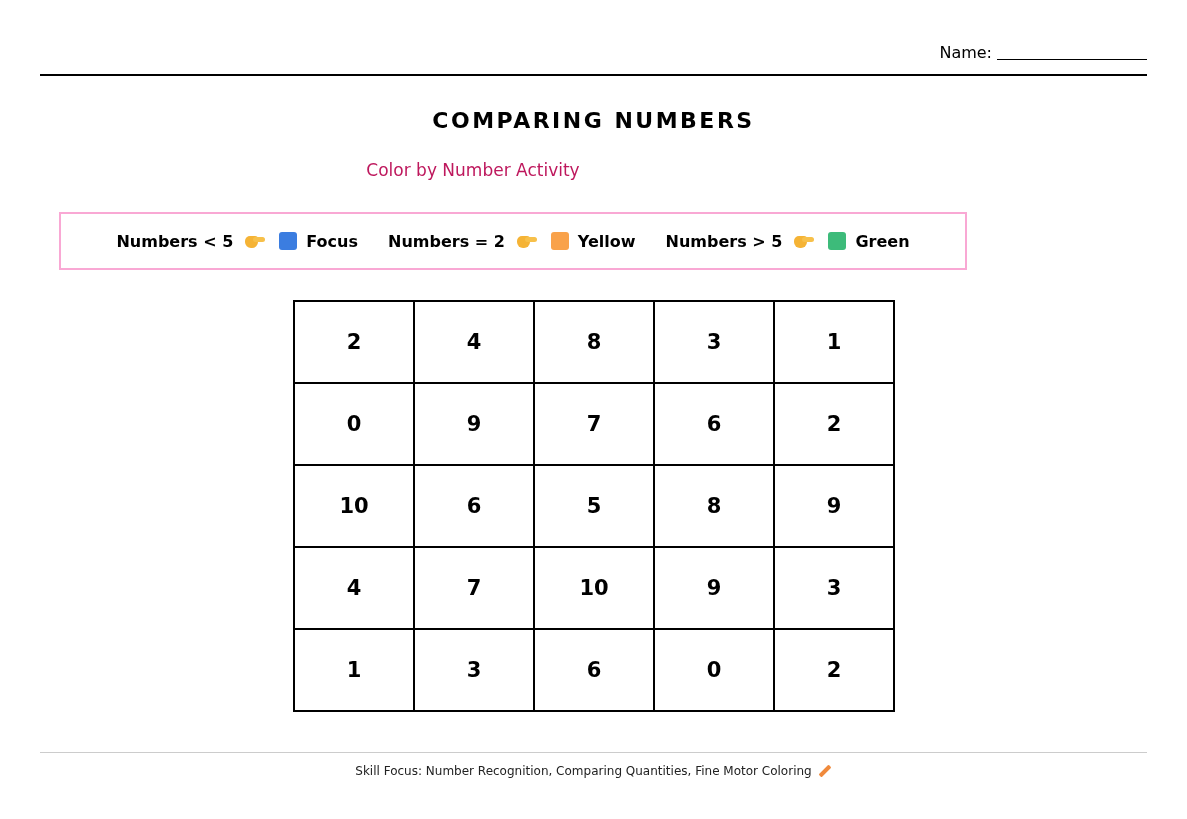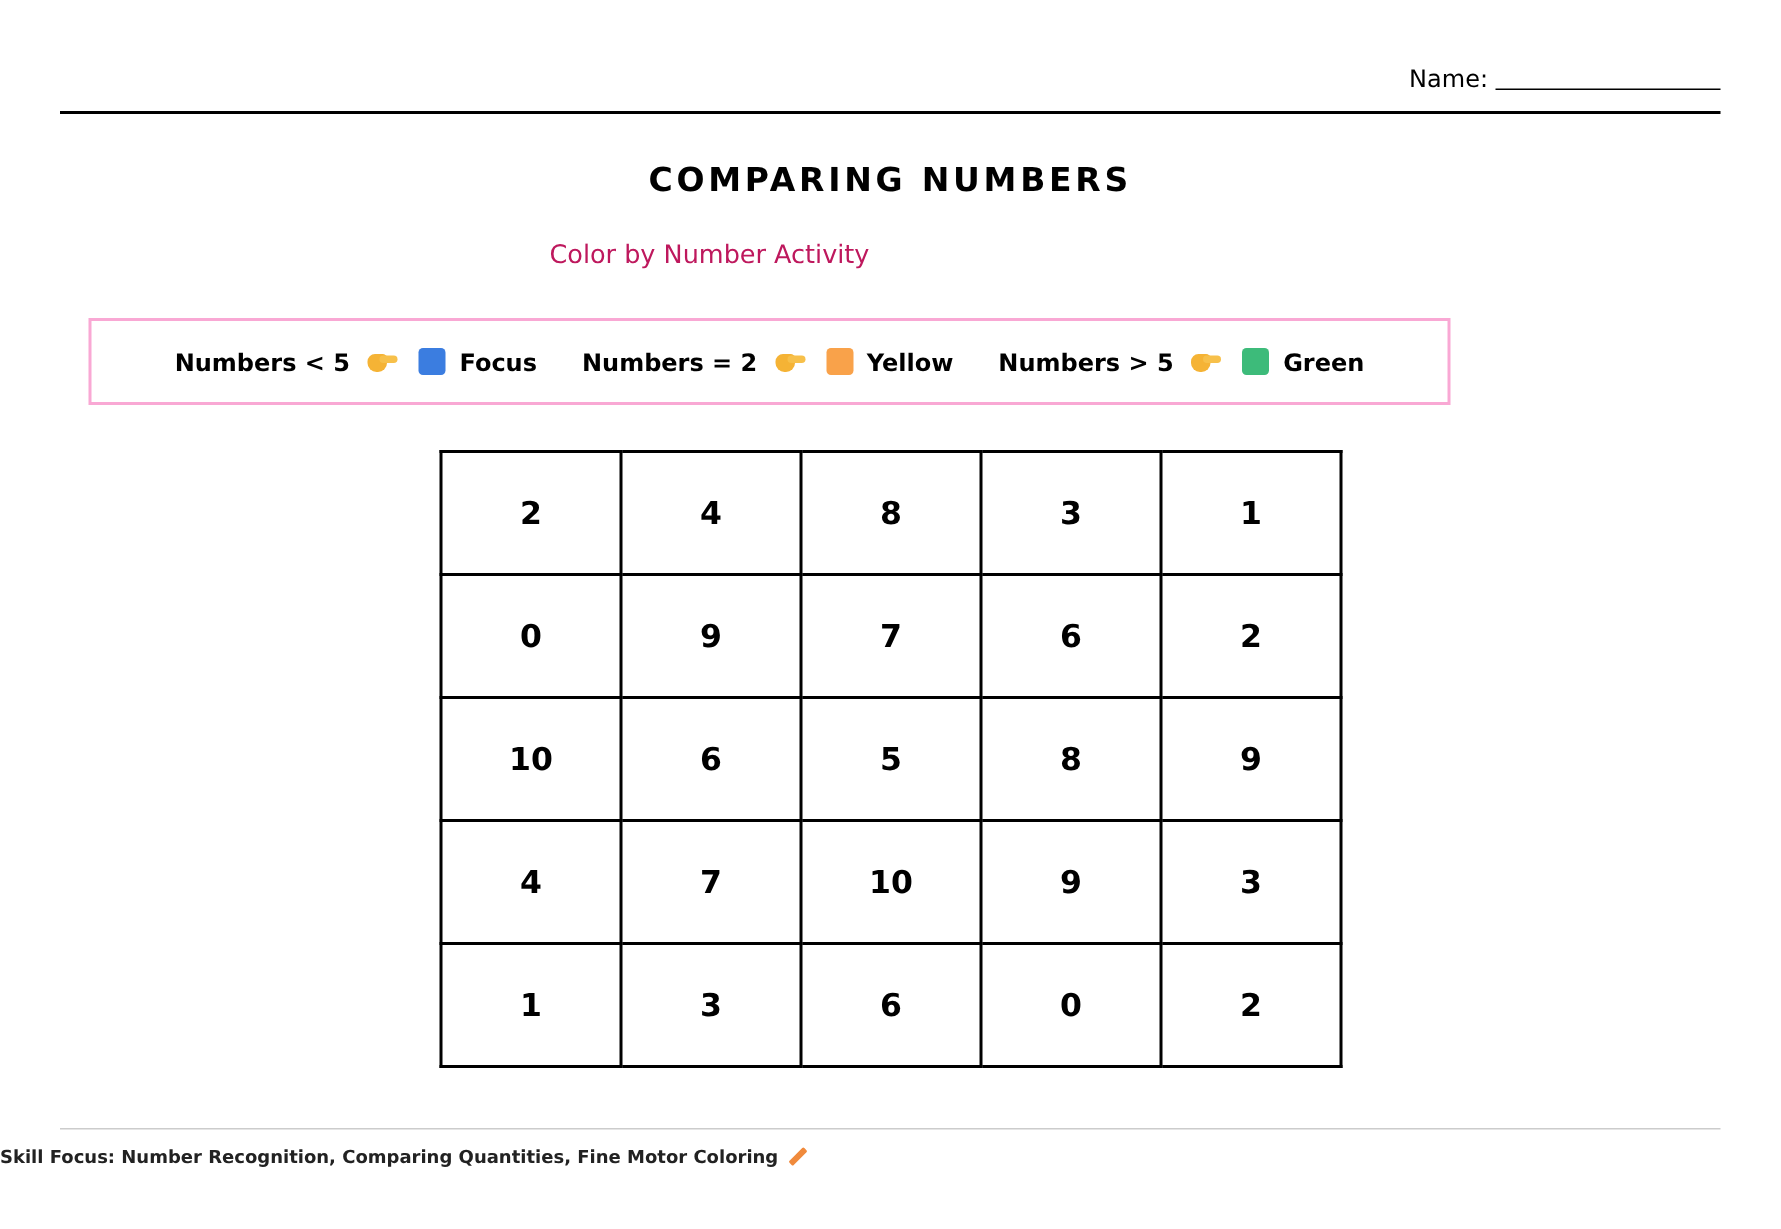--- a/index.html
+++ b/index.html
@@ -54,22 +54,22 @@
       border-collapse: collapse;
     }
     .grid td {
       width: 120px; height: 82px; border: 2px solid #000;
       text-align: center; vertical-align: middle;
       font-size: 21px; font-weight: bold;
     }
 
     .footer-rule { position: absolute; left: 40px; top: 752px; width: 1107px; height: 1px; background: #cccccc; }
     .footer {
-      position: absolute; left: 0; top: 764px; width: 1187px; text-align: left;
-      font-size: 12px; color: #222; font-weight: bold;
+      position: absolute; left: 0; top: 764px; width: 1187px; text-align: center;
+      font-size: 12px; color: #222;
     }
     .pencil {
       display: inline-block; width: 14px; height: 4px; background: #f08a3c; transform: rotate(-45deg);
       margin-left: 6px; vertical-align: middle; position: relative; top: -1px; border-radius: 1px;
     }
   </style>
 </head>
 <body>
 
 <div class="page">

